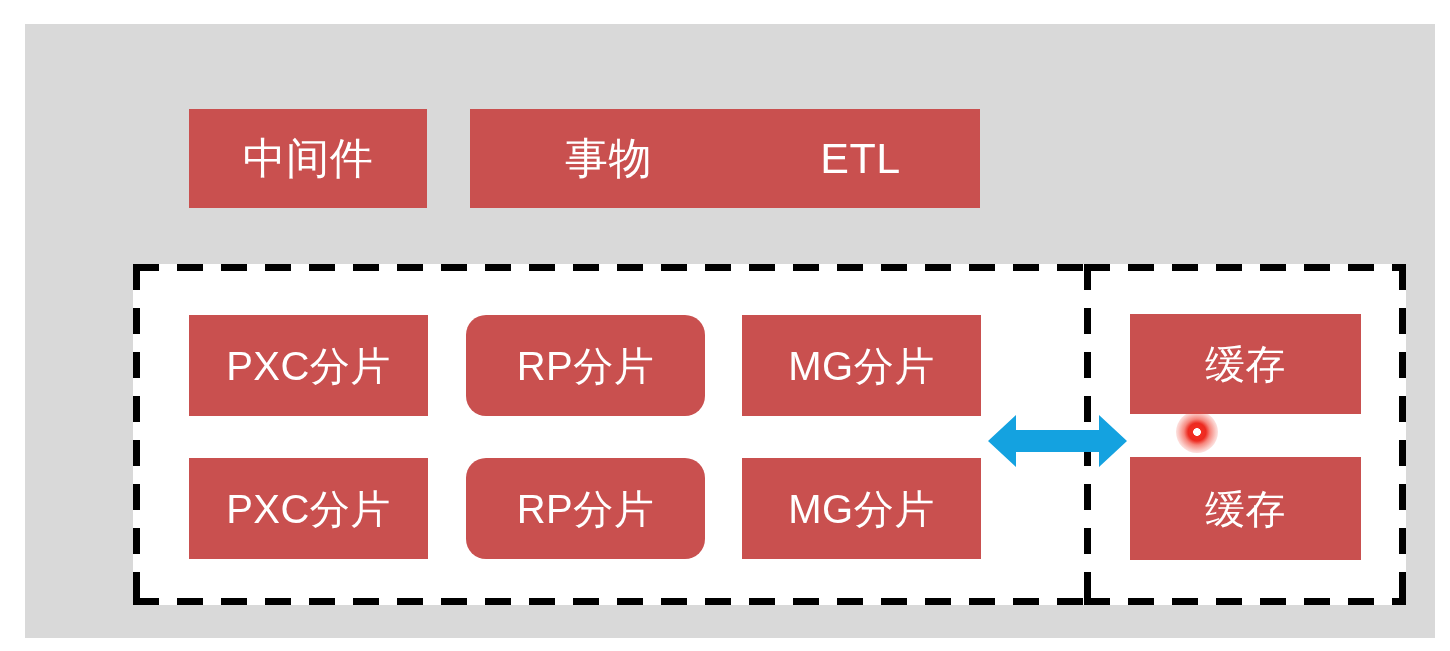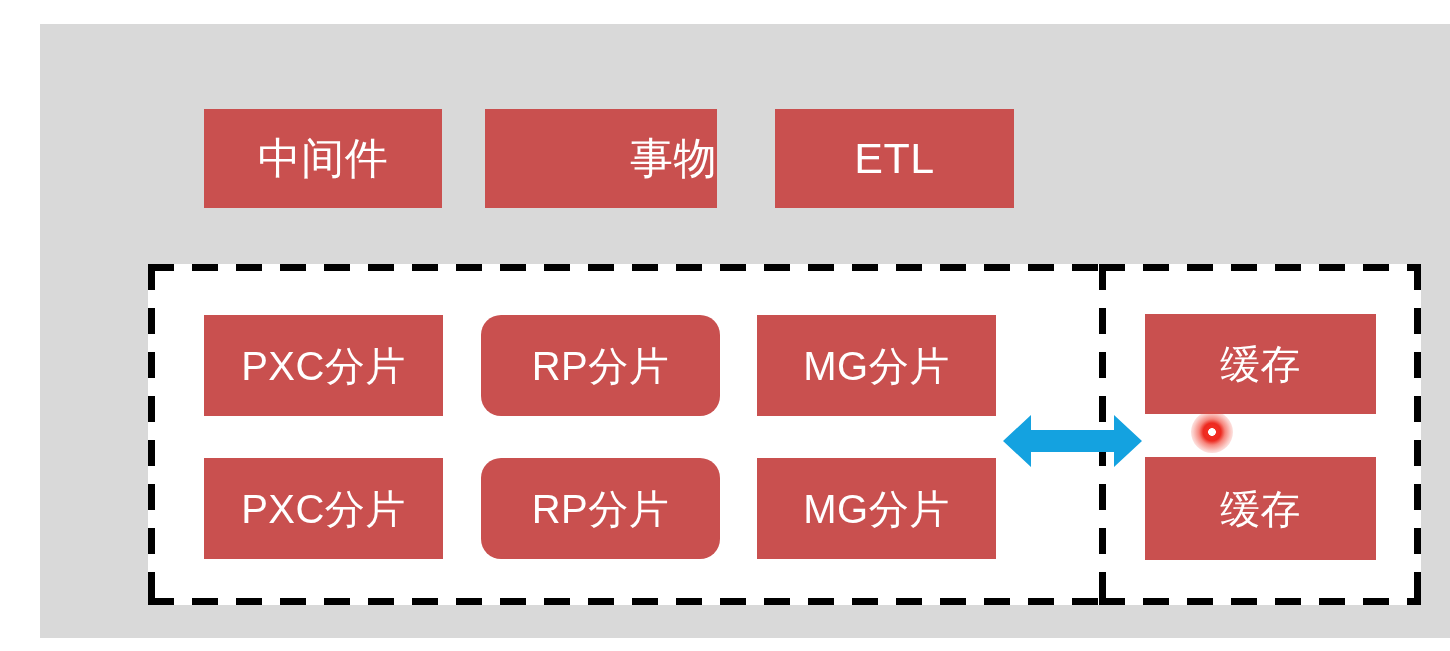--- a/index.html
+++ b/index.html
@@ -16,21 +16,21 @@
     position: relative;
     width: 1450px;
     height: 651px;
     background: #ffffff;
     overflow: hidden;
   }
 
   
   #panel {
     position: absolute;
-    left: 40px;
+    left: 25px;
     top: 24px;
     width: 1410px;
     height: 614px;
     background: #d9d9d9;
   }
 
   
   .box {
     position: absolute;
     background: #c9504f;
@@ -44,22 +44,22 @@
   }
   .box-label {
     display: block;
     text-align: center;
     white-space: nowrap;
   }
 
   
   .top-box { top: 85px; height: 99px; font-size: 43px; }
   #box-middleware { left: 164px; width: 238px; }
-  #box-transaction { left: 445px; width: 232px; justify-content: flex-end; }
-  #box-etl       { left: 716px; width: 239px; margin-left: 19px; }
+  #box-transaction { left: 445px; width: 277px; }
+  #box-etl       { left: 716px; width: 239px; }
 
   
   .dashed-group {
     position: absolute;
     background: #ffffff;
     box-sizing: border-box;
   }
   .dashed-group .dash-border {
     position: absolute;
     inset: 0;

